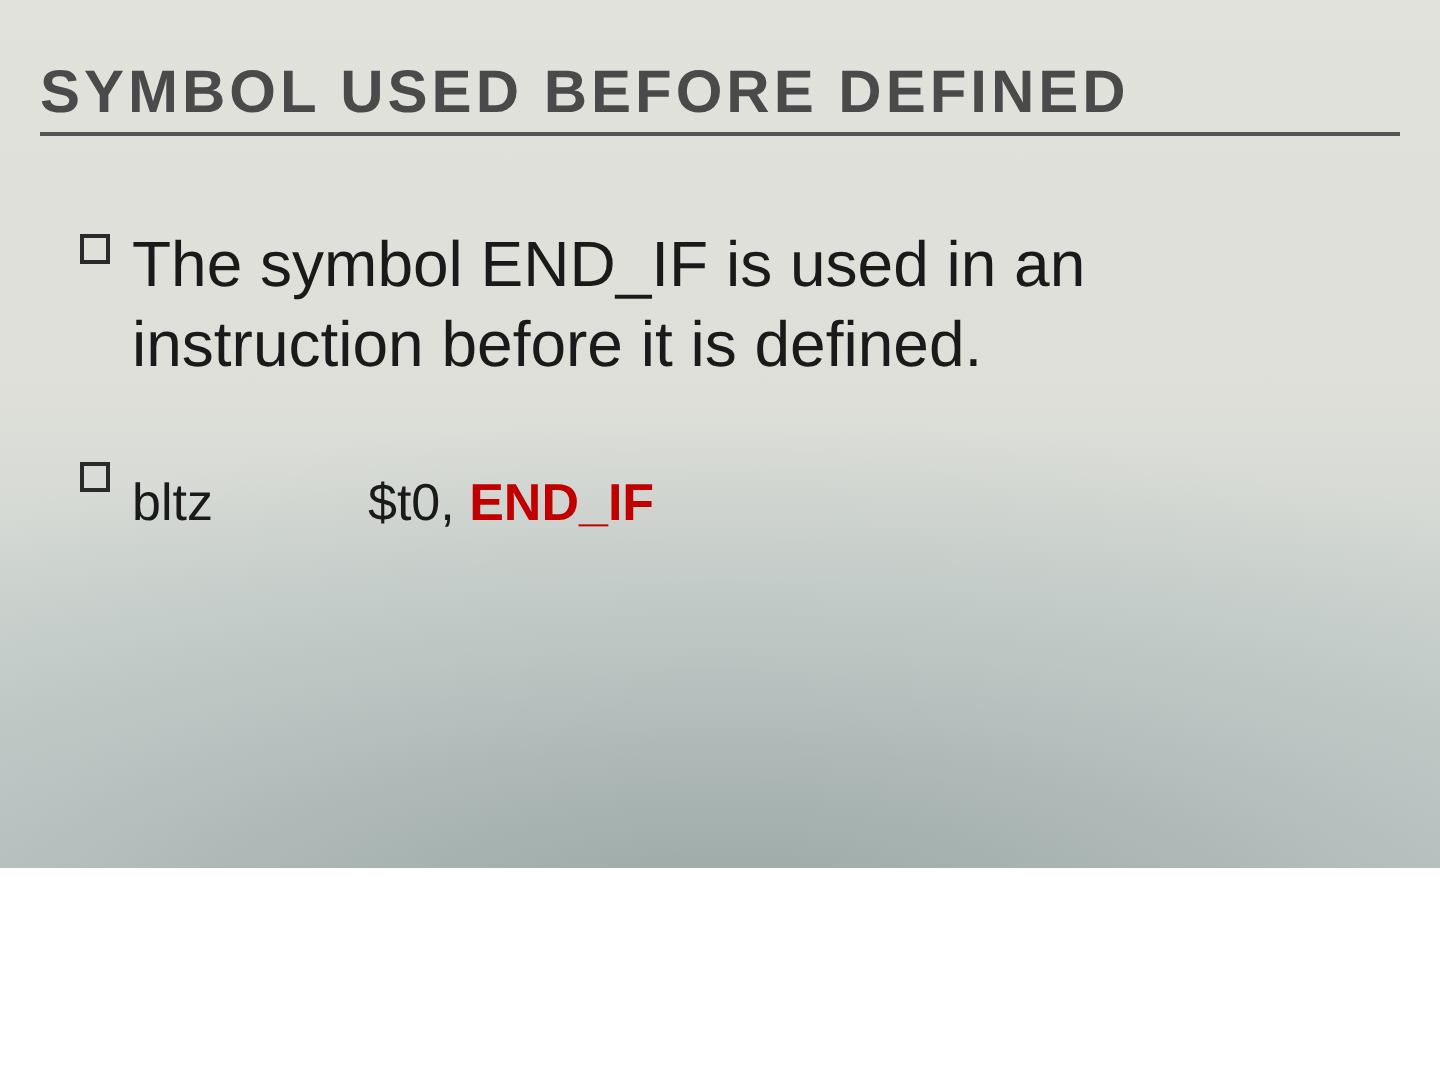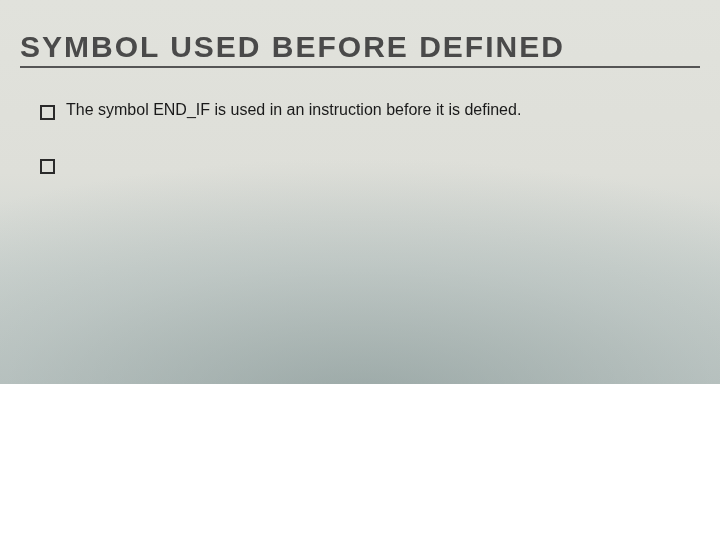--- a/index.html
+++ b/index.html
@@ -6,21 +6,21 @@
     margin: 0;
     padding: 0;
     width: 720px;
     height: 540px;
     overflow: hidden;
     font-family: Arial, Helvetica, sans-serif;
   }
   .slide {
     position: relative;
     width: 720px;
-    height: 384px;
+    height: 434px;
     background:
       radial-gradient(ellipse 900px 350px at 50% 105%, rgba(105,125,125,0.45) 0%, rgba(150,165,165,0.30) 40%, rgba(200,205,205,0) 70%),
       linear-gradient(to bottom, #e1e2dc 0%, #dedfd9 45%, #d0d6d2 70%, #c4ccc9 100%);
     box-sizing: border-box;
   }
   .title {
     position: absolute;
     top: 30px;
     left: 20px;
     right: 20px;
@@ -33,25 +33,26 @@
     font-family: Arial, sans-serif;
   }
   .content {
     position: absolute;
     top: 100px;
     left: 40px;
     right: 40px;
   }
   .bullet {
     position: relative;
-    font-size: 16px;
+    font-size: 32px;
     color: #1a1a1a;
     line-height: 1.25;
     margin-bottom: 34px;
     padding-left: 26px;
+    margin-top: 12px;
   }
   .bullet .marker {
     position: absolute;
     left: 0;
     top: 5px;
     width: 15px;
     height: 15px;
     border: 2px solid #2a2a2a;
     box-sizing: border-box;
     background: transparent;
@@ -81,15 +82,18 @@
 
     <div class="bullet">
       <span class="marker"></span>
       <span>The symbol END_IF is used in an instruction before it is defined.</span>
     </div>
 
     <div class="bullet">
       <span class="marker"></span>
     </div>
 
+    <div class="code-line">
+      <span class="mnemonic">bltz</span><span>$t0, </span><span class="highlight">END_IF</span>
+    </div>
 
   </div>
 </div>
 
 </body></html>

